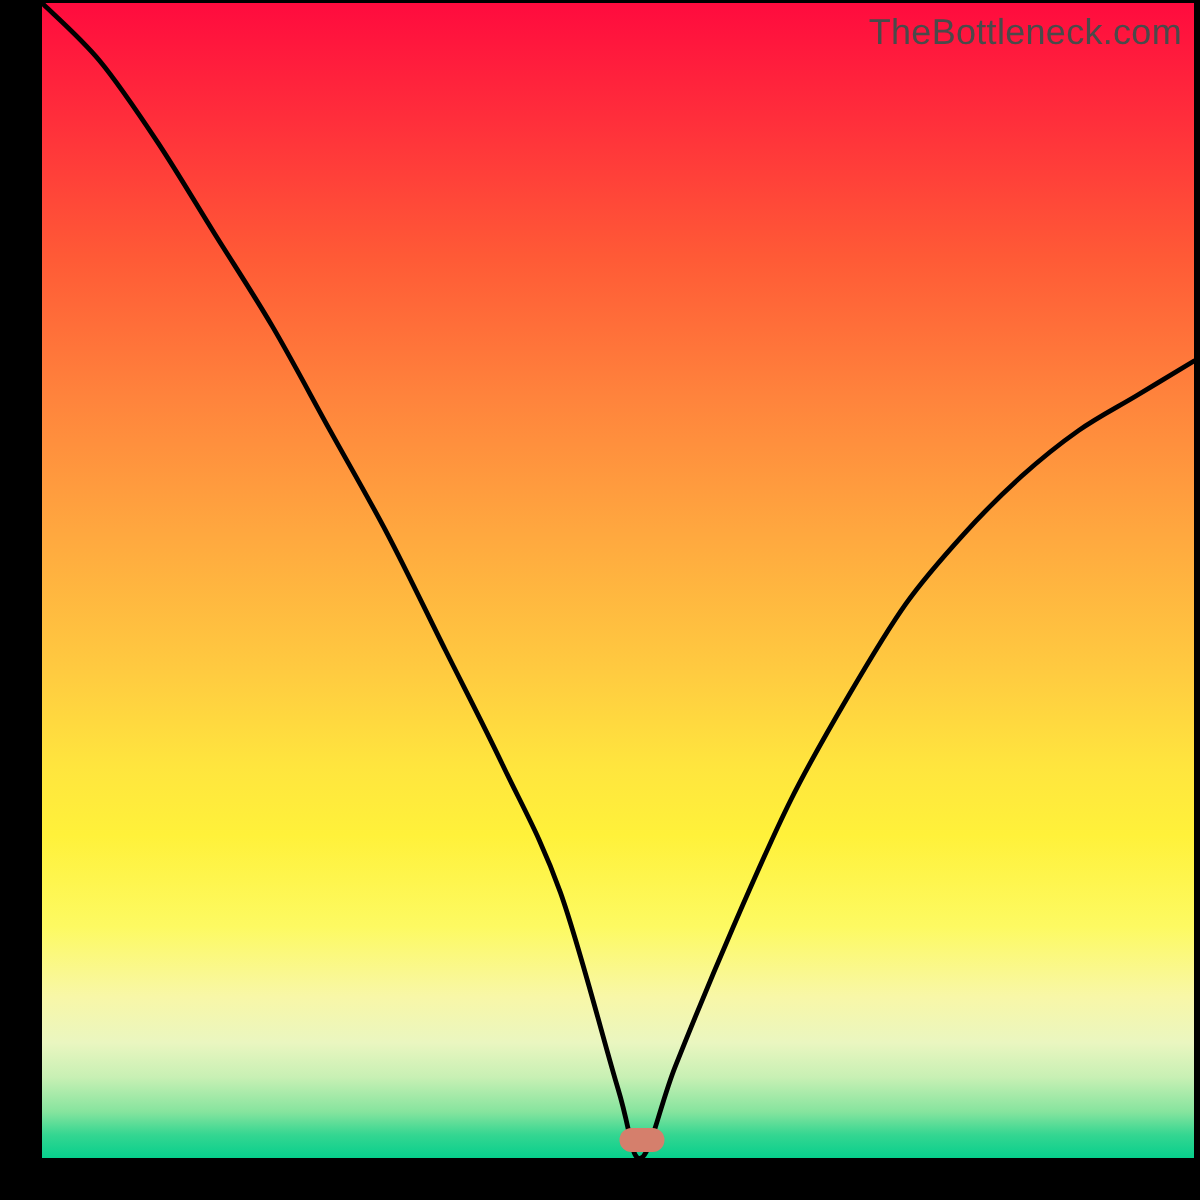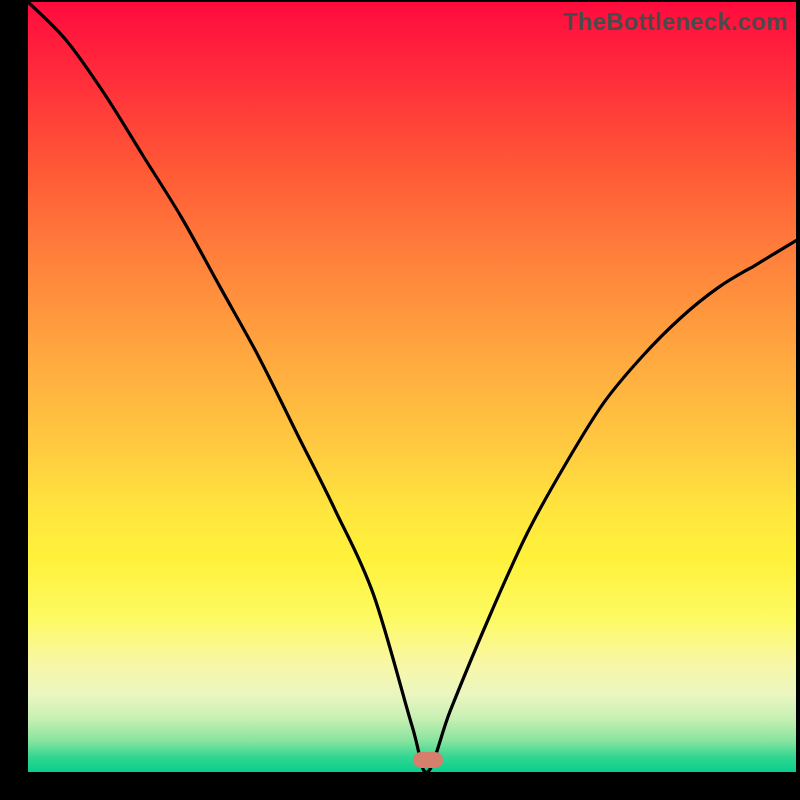--- a/index.html
+++ b/index.html
@@ -41,21 +41,21 @@
       #34d691 98%,
       #07cf8c 100%
     );
   }
   .watermark {
     position: absolute;
     top: 6px;
     right: 8px;
     color: #4a4a4a;
     font-size: 24px;
-    font-weight: 700;
+    font-weight: 400;
     letter-spacing: 0.2px;
     user-select: none;
   }
   svg.curve {
     position: absolute;
     left: 0;
     top: 0;
     width: 768px;
     height: 770px;
   }

